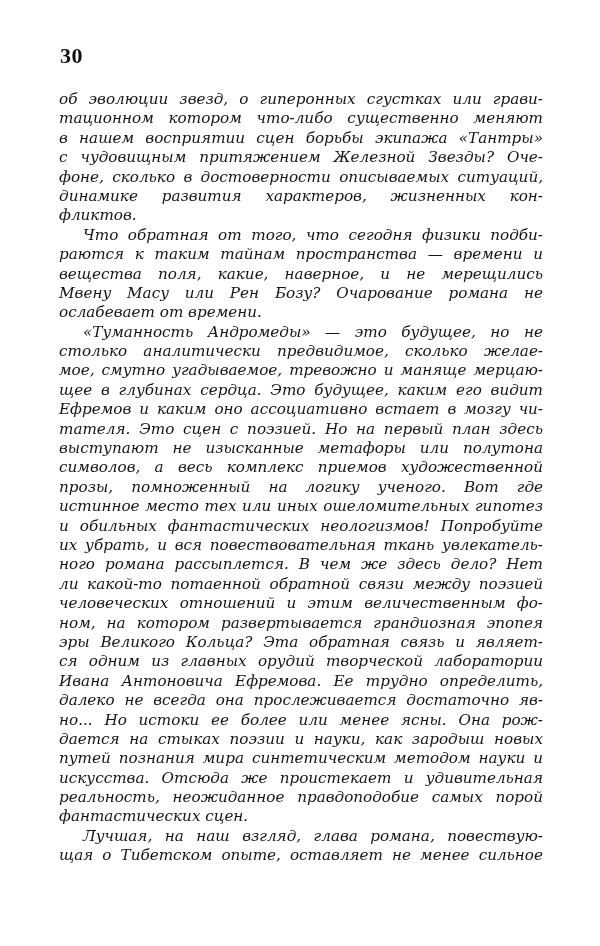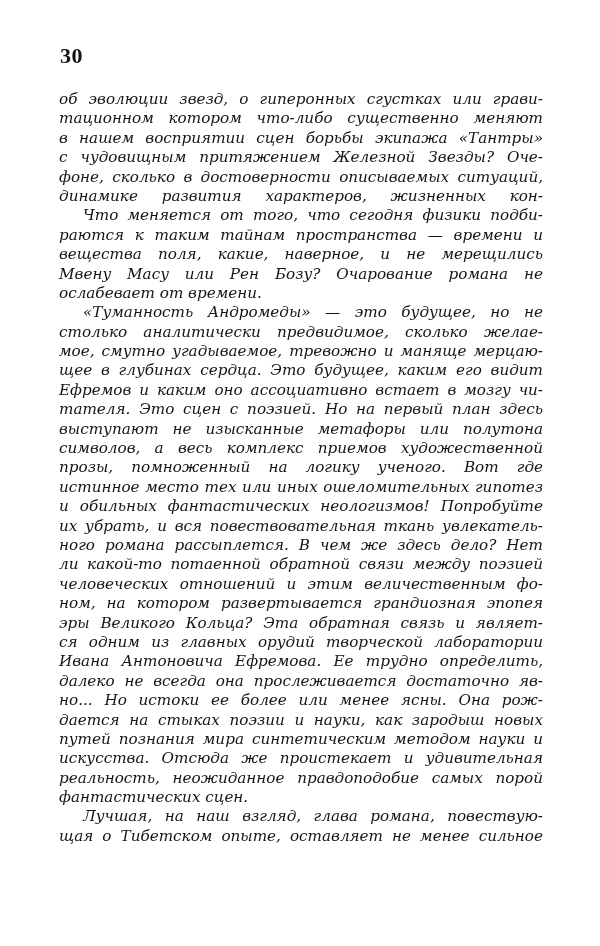--- a/index.html
+++ b/index.html
@@ -26,21 +26,22 @@
 
 <div>
   <div class="page-number">30</div>
   <div class="body-text" id="body-text">
       <span class="line">об эволюции звезд, о гиперонных сгустках или грави-</span>
       <span class="line">тационном котором что-либо существенно меняют</span>
       <span class="line">в нашем восприятии сцен борьбы экипажа «Тантры»</span>
       <span class="line">с чудовищным притяжением Железной Звезды? Оче-</span>
       <span class="line">фоне, сколько в достоверности описываемых ситуаций,</span>
       <span class="line">динамике развития характеров, жизненных кон-</span>
-      <span class="line indent">Что меняется от того, что сегодня физики подби-</span>
+      <span class="line last">фликтов.</span>
+      <span class="line indent">Что обратная от того, что сегодня физики подби-</span>
       <span class="line">раются к таким тайнам пространства — времени и</span>
       <span class="line">вещества поля, какие, наверное, и не мерещились</span>
       <span class="line">Мвену Масу или Рен Бозу? Очарование романа не</span>
       <span class="line last">ослабевает от времени.</span>
       <span class="line indent">«Туманность Андромеды» — это будущее, но не</span>
       <span class="line">столько аналитически предвидимое, сколько желае-</span>
       <span class="line">мое, смутно угадываемое, тревожно и маняще мерцаю-</span>
       <span class="line">щее в глубинах сердца. Это будущее, каким его видит</span>
       <span class="line">Ефремов и каким оно ассоциативно встает в мозгу чи-</span>
       <span class="line">тателя. Это сцен с поэзией. Но на первый план здесь</span>

